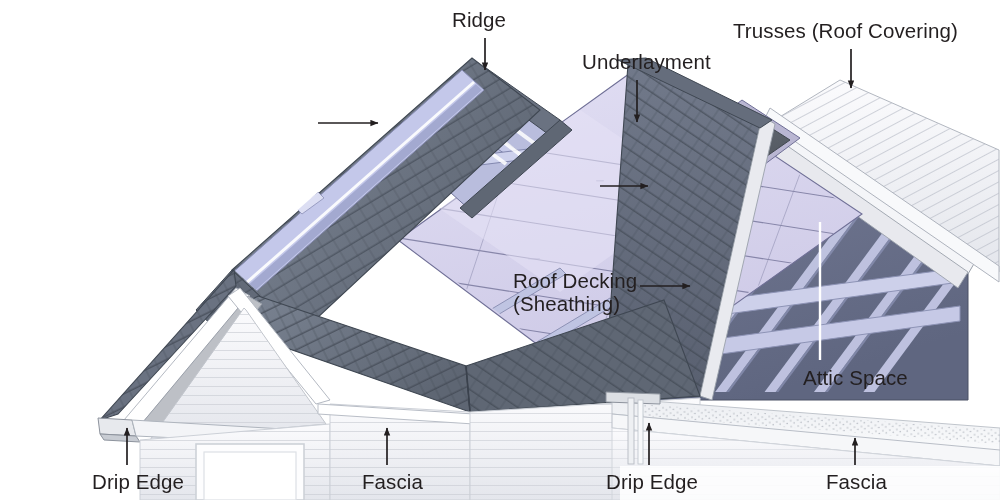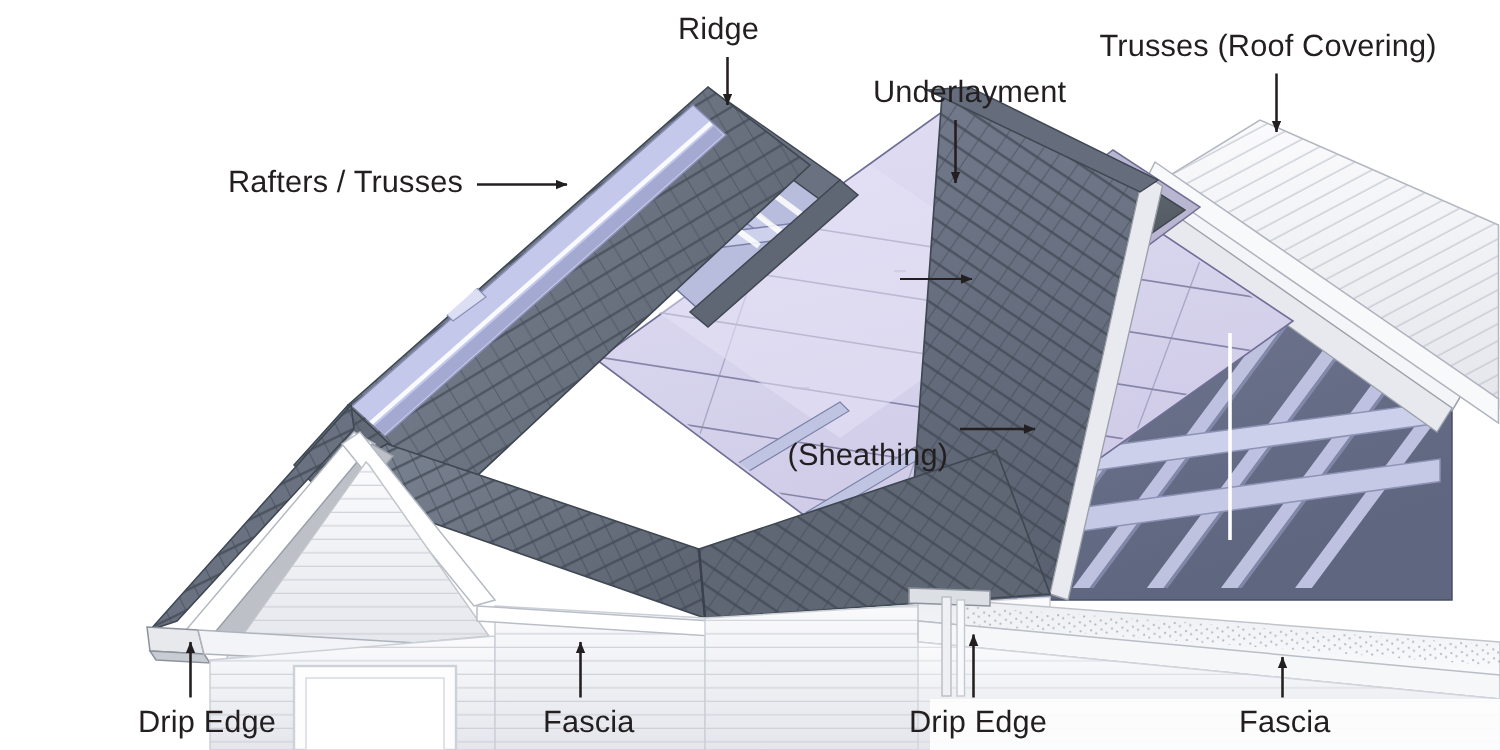--- a/index.html
+++ b/index.html
@@ -305,22 +305,23 @@
     <line x1="600" y1="186" x2="648" y2="186" marker-end="url(#ah)" stroke-width="1.3"></line>
     <line x1="127" y1="465" x2="127" y2="428" marker-end="url(#ah)"></line>
     <line x1="387" y1="465" x2="387" y2="428" marker-end="url(#ah)"></line>
     <line x1="649" y1="465" x2="649" y2="423" marker-end="url(#ah)"></line>
     <line x1="855" y1="465" x2="855" y2="438" marker-end="url(#ah)"></line>
   </g>
   <line x1="820" y1="360" x2="820" y2="222" stroke="#ffffff" stroke-width="2.4"></line>
 </svg>
 
 <div class="lbl" style="left:452px;top:9px;">Ridge</div>
-<div class="lbl" style="left:152px;top:111px;">Rafters / Trusses</div>
 <div class="lbl" style="left:582px;top:51px;">Underlayment</div>
 <div class="lbl" style="left:733px;top:20px;">Trusses (Roof Covering)</div>
-<div class="lbl" style="left:513px;top:293px;margin-left:12px;">(Sheathing)</div>
+<div class="lbl" style="left:513px;top:270px;">Roof Decking</div>
+<div class="lbl" style="left:513px;top:293px;">(Sheathing)</div>
+<div class="lbl" style="left:803px;top:367px;">Attic Space</div>
 <div class="lbl" style="left:92px;top:471px;">Drip Edge</div>
 <div class="lbl" style="left:362px;top:471px;">Fascia</div>
 <div class="lbl" style="left:606px;top:471px;">Drip Edge</div>
 <div class="lbl" style="left:826px;top:471px;">Fascia</div>
 
 </div>
 
 </body></html>

